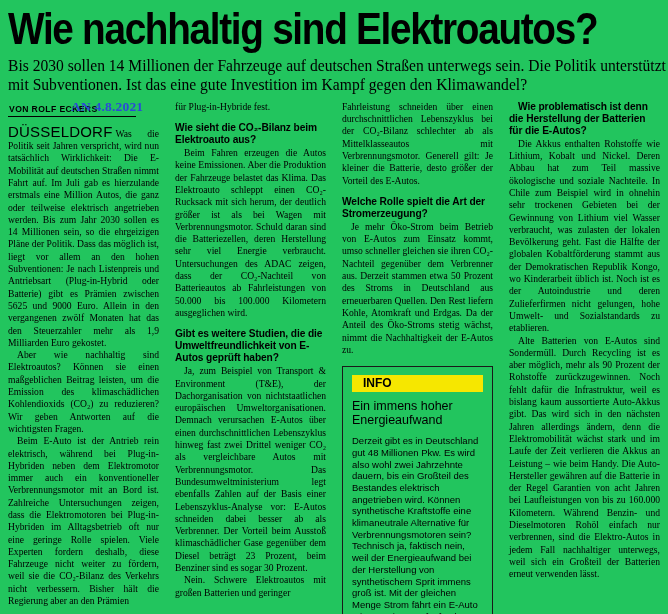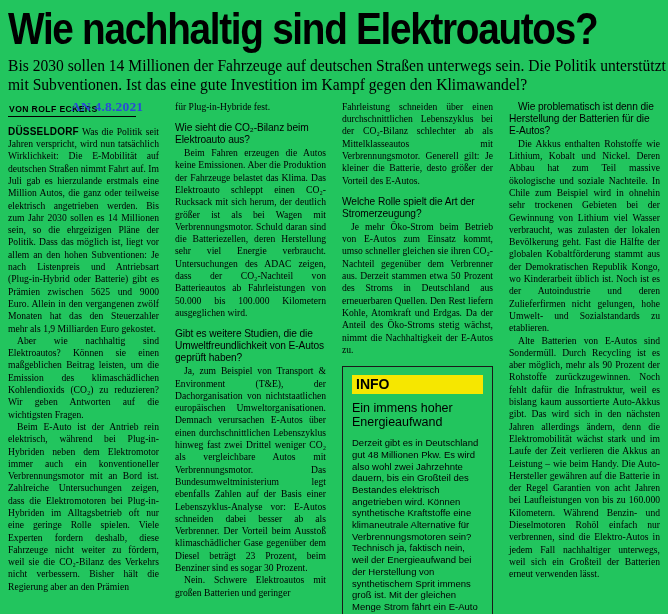--- a/index.html
+++ b/index.html
@@ -56,45 +56,45 @@
   .para {
     margin:0;
     font-size:9.6px;
     line-height:12.3px;
     text-align:justify;
     hyphens:auto; -webkit-hyphens:auto;
   }
   .para.indent { text-indent:9px; }
   .dateline {
     font-family:"Liberation Sans","DejaVu Sans",sans-serif;
-    font-weight:bold; font-size:10px; letter-spacing:0.2px;
+    font-weight:normal; font-size:15px; letter-spacing:0.2px;
     margin-right:3px;
   }
   .q {
     margin:9px 0 1px 0;
     font-family:"Liberation Sans","DejaVu Sans",sans-serif;
-    font-weight:normal;
+    font-weight:bold;
     font-size:10.2px;
     line-height:12px;
     letter-spacing:-0.1px;
   }
   .q.first { margin-top:0; text-indent:9px; }
 
   .infobox {
     margin-top:10px;
     border:1.5px solid #1a1a1a;
     padding:8px 9px 9px 9px;
     font-family:"Liberation Sans","DejaVu Sans",sans-serif;
   }
   .info-label {
     display:block;
     background:var(--info-yellow,#f6e700);
     font-weight:bold;
-    font-size:14px;
-    padding:1px 4px 2px 4px;
+    font-size:12px;
+    padding:1px 4px 2px 11px;
   }
   .info-title {
     margin:7px 0 8px 0;
     font-weight:normal;
     font-size:12.5px;
     line-height:1.12;
   }
   .info-body {
     margin:0;
     font-size:9.5px;

